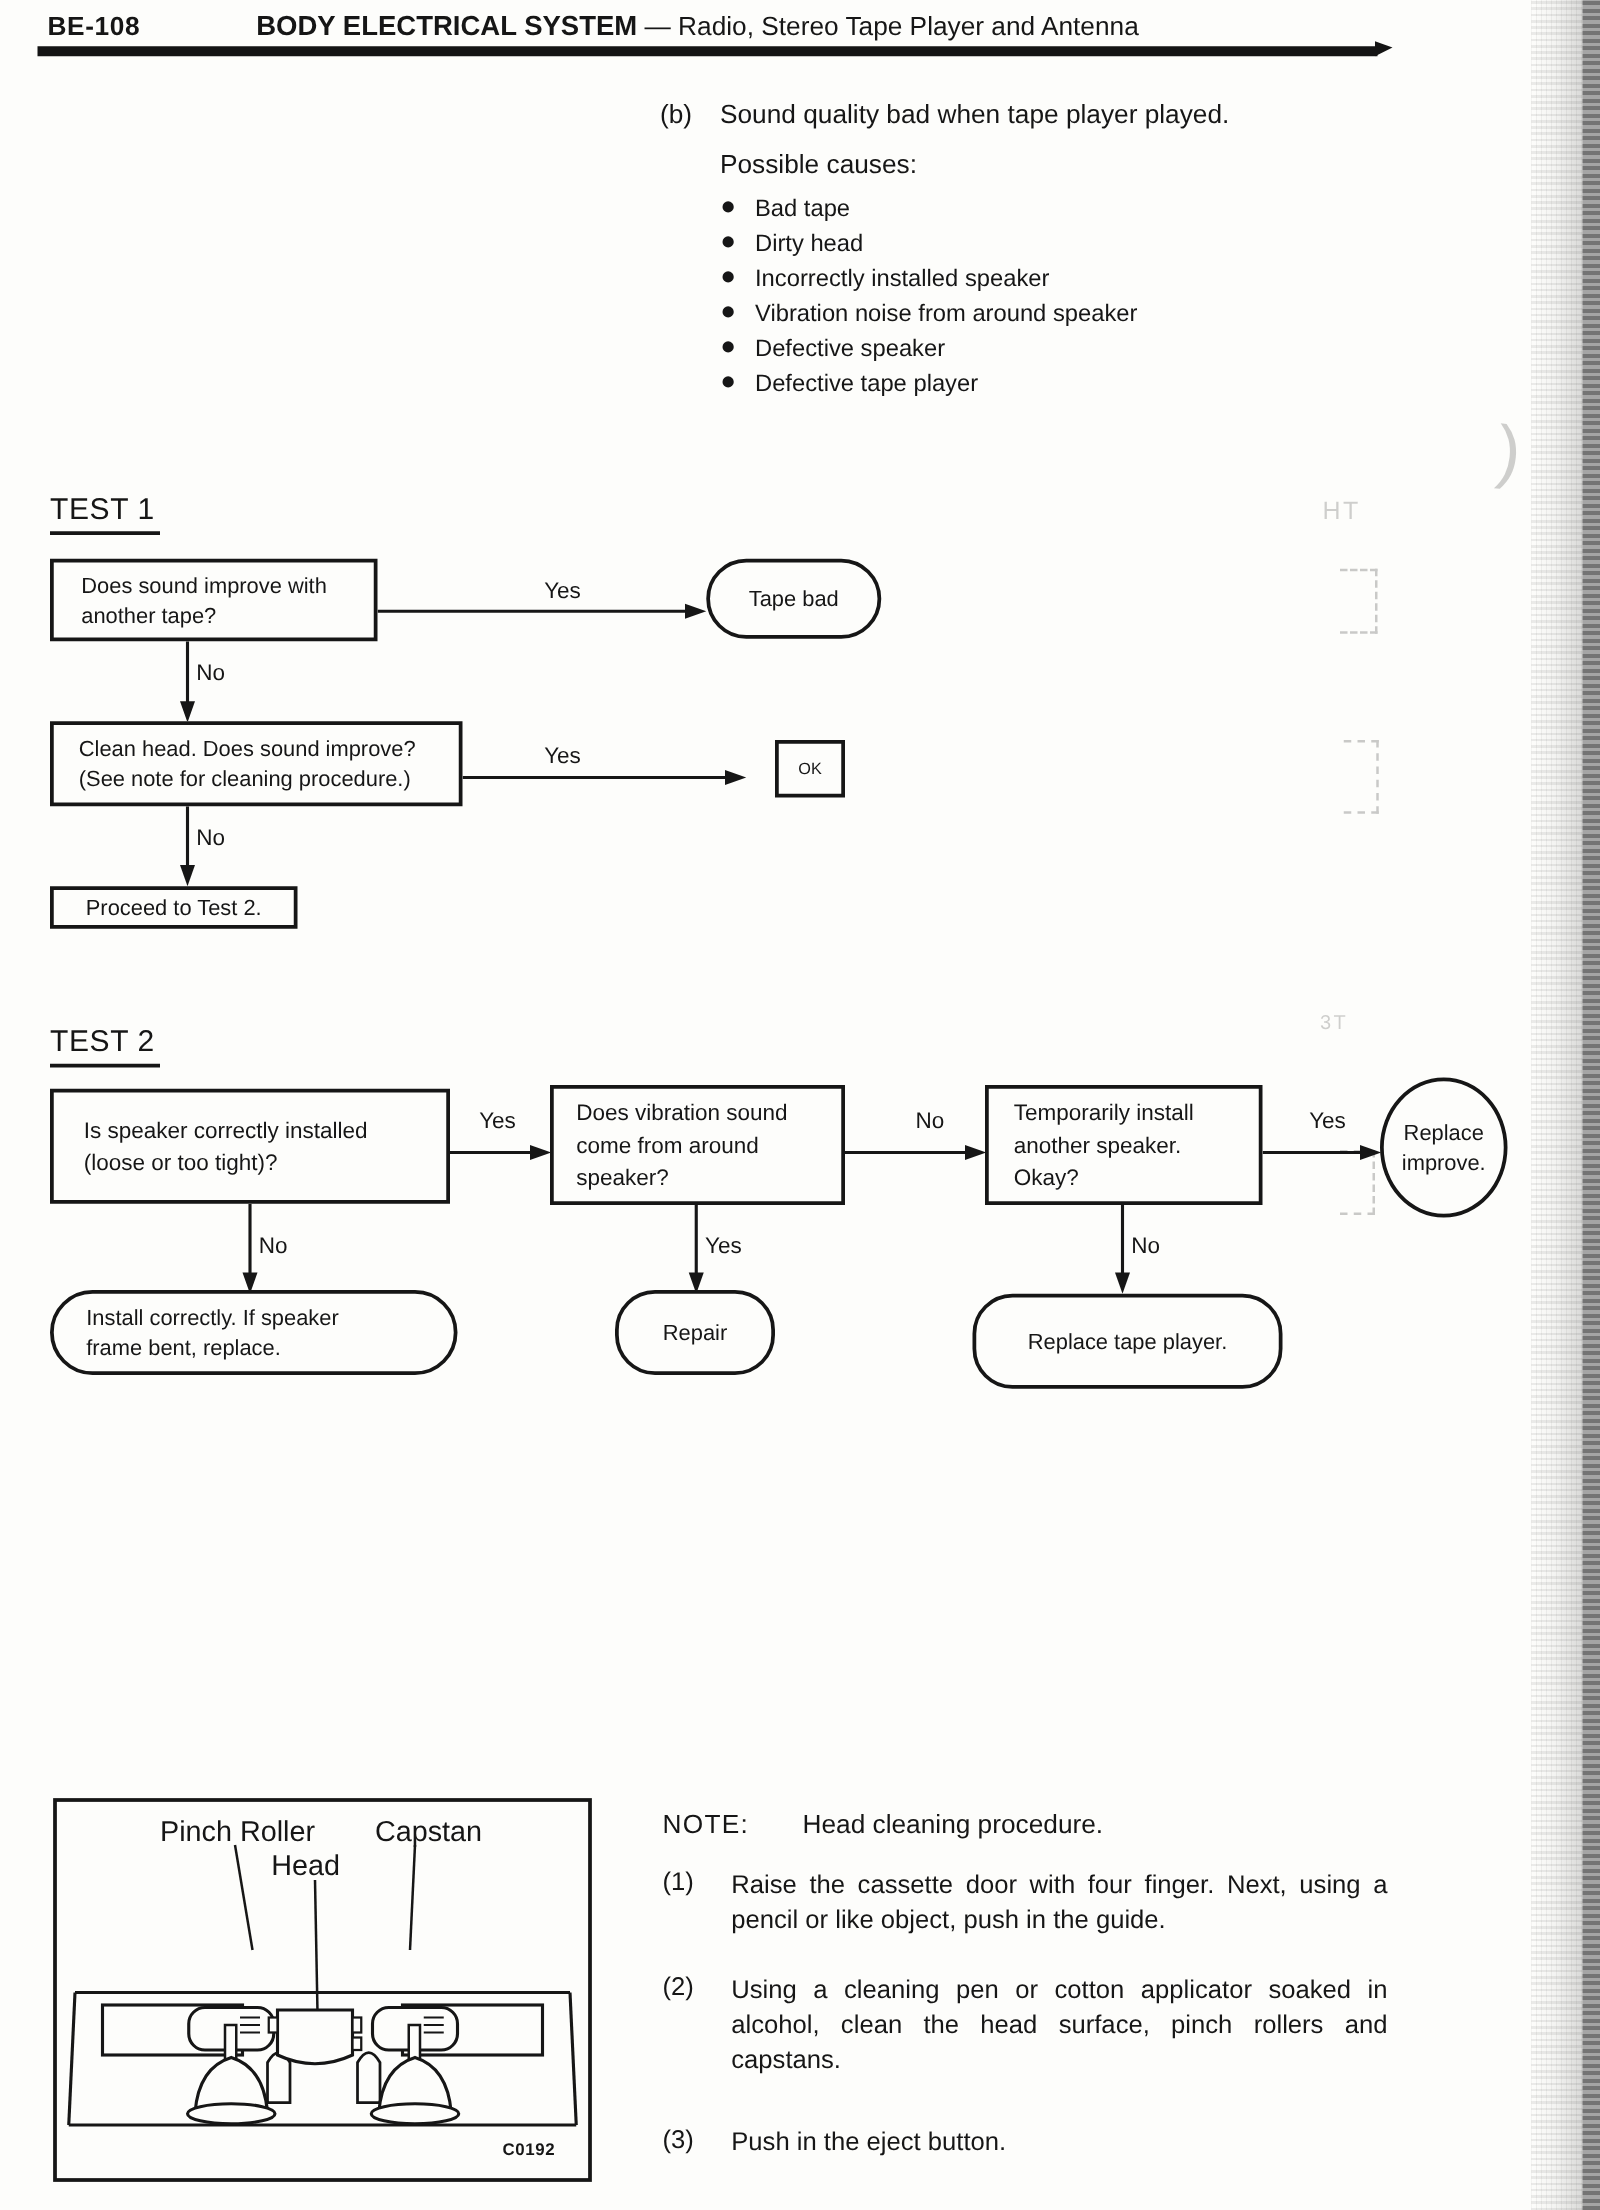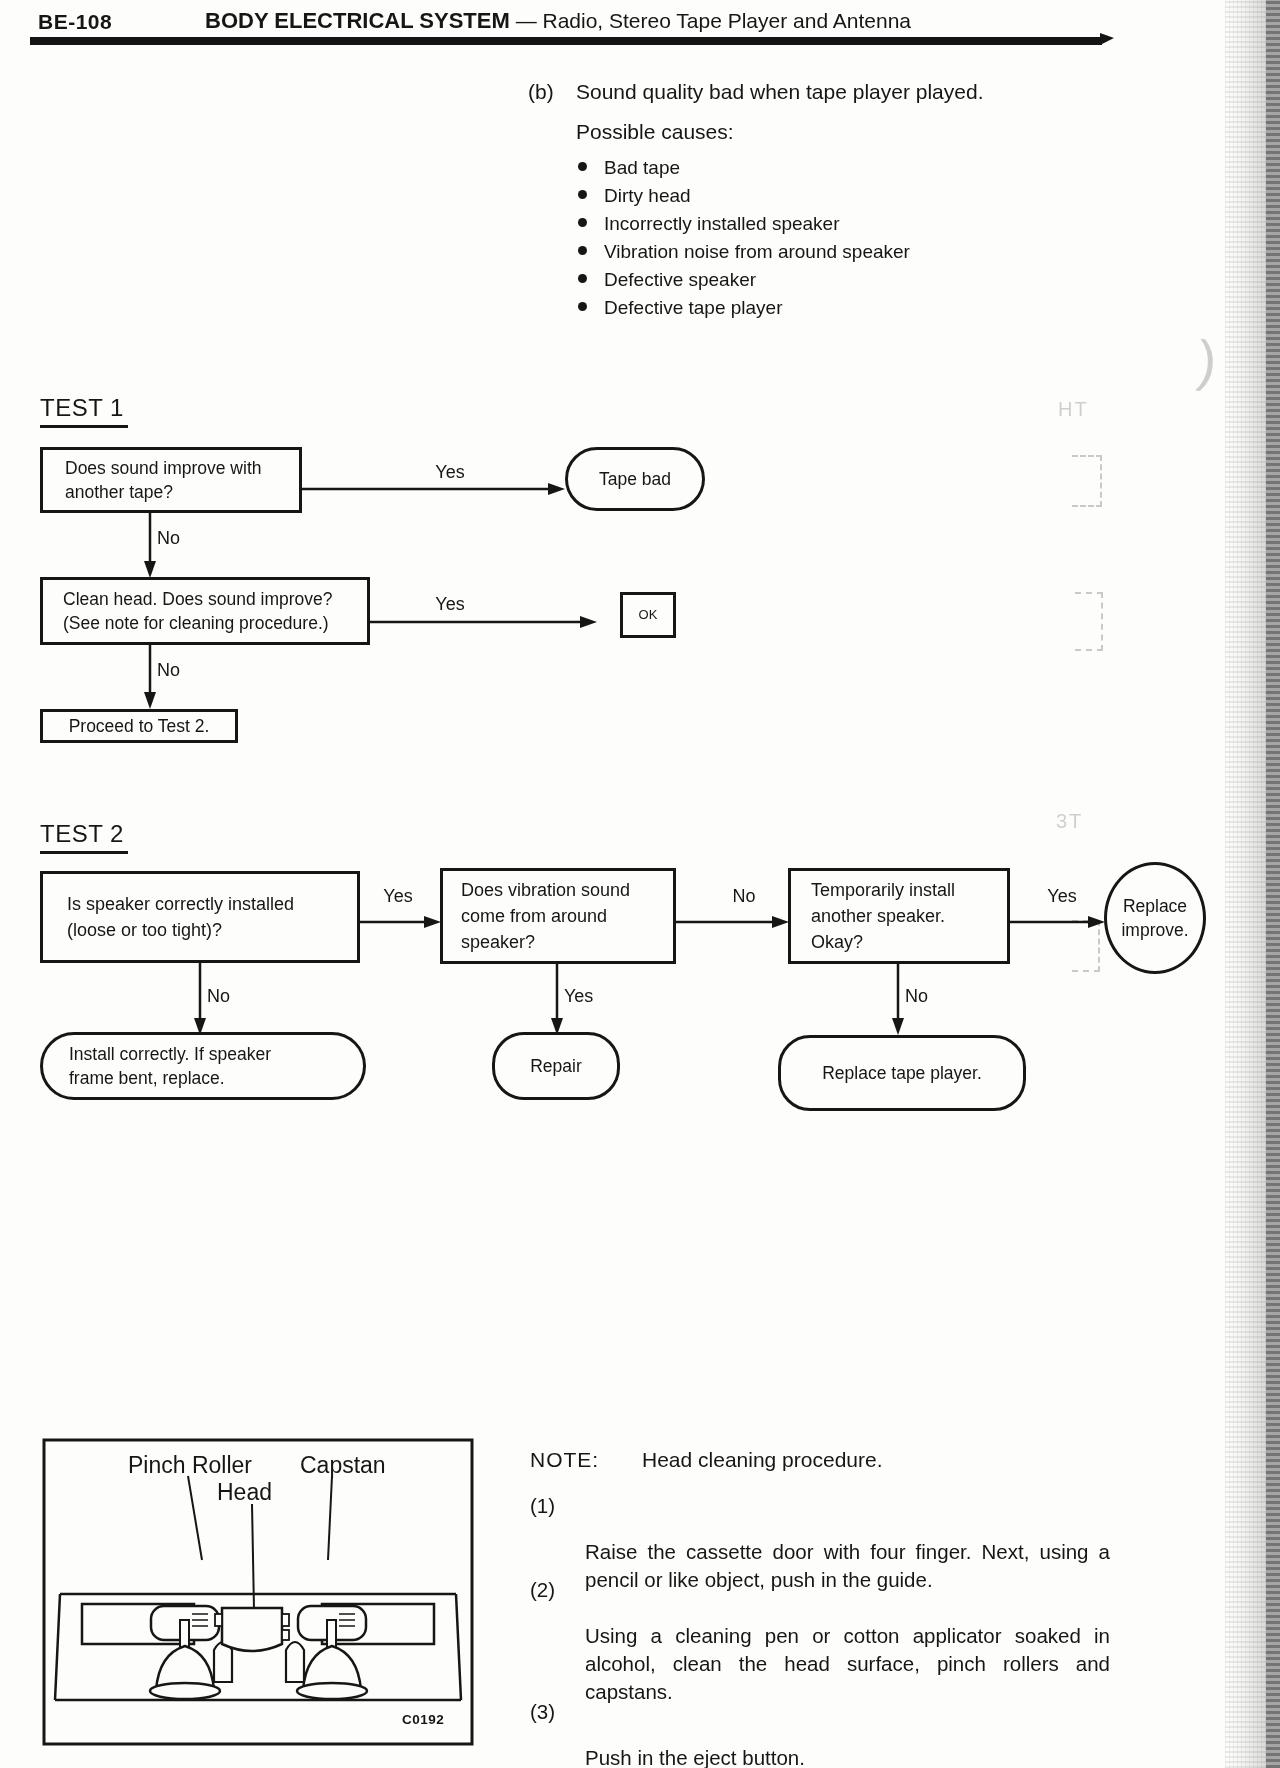--- a/index.html
+++ b/index.html
@@ -29,21 +29,21 @@
   .node.center{align-items:center;}
   .lbl{position:absolute;font-size:18px;}
   .line-layer{left:0;top:0;width:1280px;height:1768px;pointer-events:none;}
   
   .diag-label{position:absolute;font-size:23px;white-space:nowrap;}
   .diag-code{position:absolute;font-size:13.5px;font-weight:700;letter-spacing:.5px;}
   
   .note-label{left:530px;top:1448px;font-size:21px;letter-spacing:1px;}
   .note-title{left:642px;top:1448px;font-size:21px;}
   .note-num{position:absolute;left:530px;font-size:20.5px;}
-  .note-body{position:absolute;left:585px;width:525px;font-size:20.5px;line-height:28px;text-align:justify;margin-top:44px;}
+  .note-body{position:absolute;left:585px;width:525px;font-size:20.5px;line-height:28px;text-align:justify;}
   
   .edge-band{left:1225px;top:0;width:55px;height:1768px;
     background:
       repeating-linear-gradient(0deg, rgba(0,0,0,.07) 0 2px, rgba(0,0,0,0) 2px 5px),
       repeating-linear-gradient(90deg, rgba(0,0,0,.05) 0 1px, rgba(0,0,0,0) 1px 4px),
       linear-gradient(90deg, rgba(0,0,0,0) 0%, rgba(0,0,0,.04) 35%, rgba(0,0,0,.14) 75%, rgba(0,0,0,.30) 100%);
   }
   .edge-strip{left:1266px;top:0;width:14px;height:1768px;
     background:
       repeating-linear-gradient(0deg, rgba(0,0,0,.25) 0 3px, rgba(255,255,255,.1) 3px 6px),
@@ -229,18 +229,18 @@
 <div class="note-body" style="top:1494px">Raise the cassette door with four finger. Next, using a pencil or like object, push in the guide.</div>
 
 <div class="note-num" style="top:1578px">(2)</div>
 <div class="note-body" style="top:1578px">Using a cleaning pen or cotton applicator soaked in alcohol, clean the head surface, pinch rollers and capstans.</div>
 
 <div class="note-num" style="top:1700px">(3)</div>
 <div class="note-body" style="top:1700px">Push in the eject button.</div>
 
 <div class="ghost" style="left:1198px;top:328px;font-size:56px;font-weight:300;transform:rotate(6deg)">)</div>
 <div class="ghost" style="left:1058px;top:398px;font-size:20px;letter-spacing:2px">HT</div>
-<div class="ghost" style="left:1056px;top:810px;font-size:20px;letter-spacing:2px">3T</div>
+<div class="ghost" style="left:1056px;top:810px;font-size:16px;letter-spacing:2px">3T</div>
 <div class="ghost-bracket" style="left:1072px;top:455px;width:28px;height:48px"></div>
 <div class="ghost-bracket" style="left:1075px;top:592px;width:26px;height:55px"></div>
 <div class="ghost-bracket" style="left:1072px;top:920px;width:26px;height:48px"></div>
 <div class="abs edge-band"></div>
 <div class="abs edge-strip"></div>
 
 </body></html>

